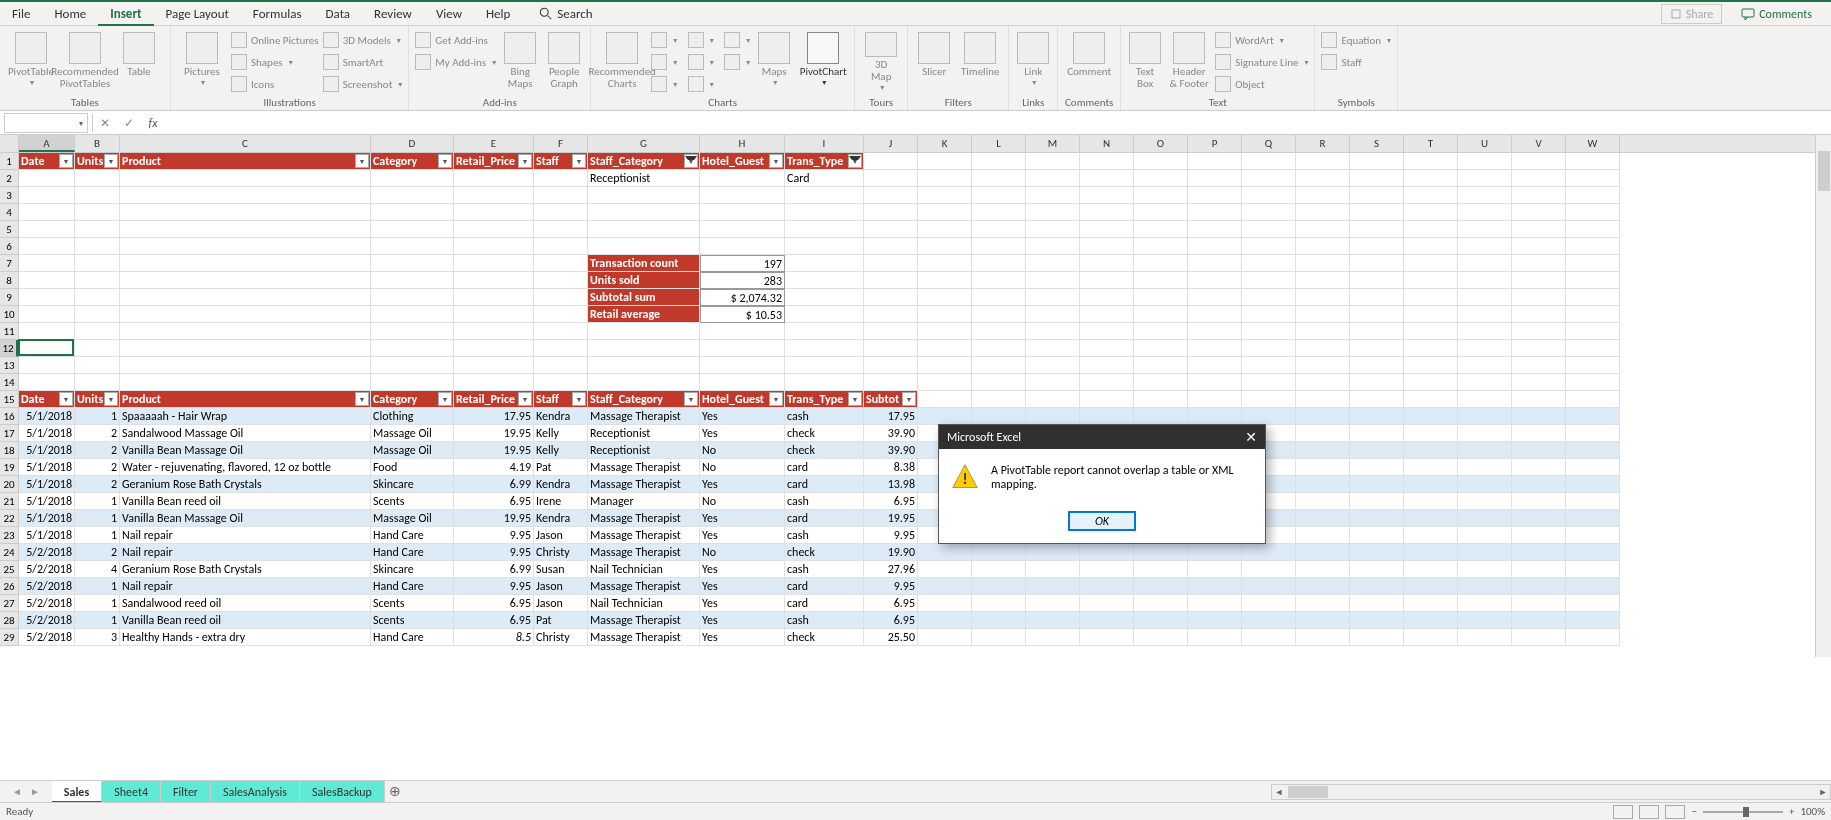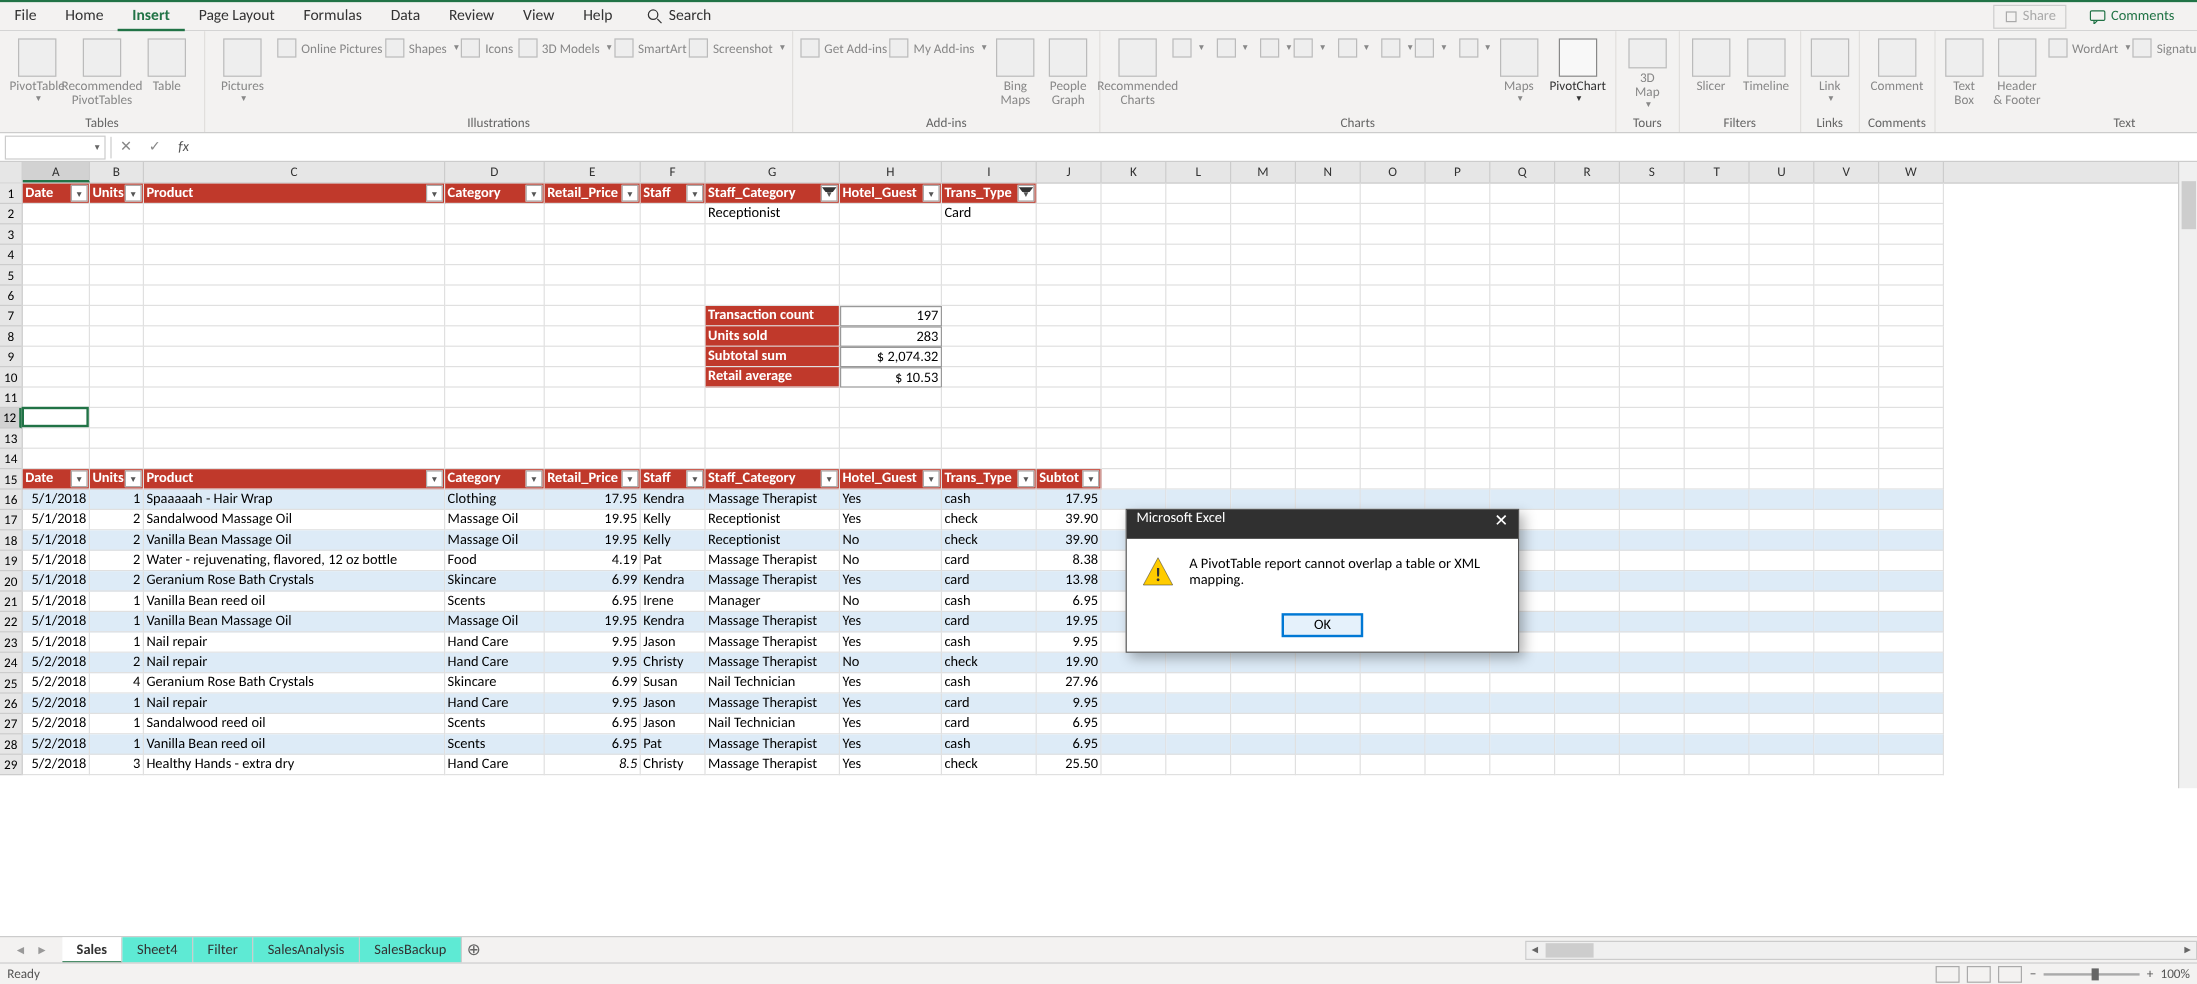--- a/index.html
+++ b/index.html
@@ -19,21 +19,21 @@
   .share-btn { border: 1px solid #ccc; color: #aaa; }
   .comments-btn { color: #217346; }
 
   
   .ribbon { height: 85px; background: #f3f2f1; display: flex; border-bottom: 1px solid #ccc; }
   .ribbon-group { display: flex; flex-direction: column; align-items: center; border-right: 1px solid #e1dfdd; padding: 2px 4px 0 4px; }
   .ribbon-group-body { display: flex; align-items: flex-start; flex: 1; }
   .ribbon-group-label { font-size: 11px; color: #666; height: 14px; white-space: nowrap; }
   .big-btn { display: flex; flex-direction: column; align-items: center; justify-content: flex-start; width: 54px; height: 66px; padding: 2px; font-size: 11px; color: #888; text-align: center; line-height: 1.1; }
   .big-btn .icon-box { width: 32px; height: 32px; margin: 2px 0; border: 1px solid #bbb; background: #eee; }
-  .small-btn-col { display: flex; flex-direction: row; font-size: 11px; color: #888; gap: 2px; padding: 2px; }
+  .small-btn-col { display: flex; flex-direction: column; font-size: 11px; color: #888; gap: 2px; padding: 2px; }
   .small-btn { display: flex; align-items: center; gap: 4px; height: 20px; white-space: nowrap; }
   .small-icon { width: 16px; height: 16px; display: inline-block; border: 1px solid #bbb; background: #eee; }
   .drop-arrow { font-size: 8px; margin-left: 2px; }
   .active-ribbon { color: #333; }
   .active-ribbon .icon-box { border-color: #888; background: #f8f8f8; }
 
   
   .formula-bar-row { height: 24px; display: flex; align-items: center; border-bottom: 1px solid #ccc; font-size: 12px; }
   .name-box { width: 84px; height: 20px; border: 1px solid #ccc; margin: 0 4px; display: flex; align-items: center; padding: 0 4px; background: #fff; }
   .name-box-drop { font-size: 8px; color: #666; }
@@ -81,26 +81,26 @@
   
   
   .status-bar { position: absolute; bottom: 0; left: 0; right: 0; height: 18px; background: #f3f2f1; border-top: 1px solid #ccc; display: flex; align-items: center; font-size: 11px; padding: 0 6px; color: #555; }
   .status-right { margin-left: auto; display: flex; align-items: center; gap: 6px; }
   .view-btn { width: 20px; height: 14px; border: 1px solid #aaa; display: inline-block; }
   .zoom-slider { width: 80px; height: 2px; background: #aaa; position: relative; display: inline-block; }
   .zoom-slider .knob { width: 6px; height: 10px; background: #666; position: absolute; left: 50%; top: -4px; }
 
   
   .dialog { position: absolute; left: 938px; top: 424px; width: 328px; background: #fff; border: 1px solid #555; box-shadow: 4px 4px 10px rgba(0,0,0,0.3); z-index: 100; font-size: 12px; }
-  .dialog-title { height: 24px; background: #303030; color: #fff; display: flex; padding: 0 8px; font-size: 12px; }
+  .dialog-title { height: 24px; background: #303030; color: #fff; display: flex; align-items: center; padding: 0 8px; font-size: 12px; }
   .dialog-close { margin-left: auto; cursor: pointer; font-size: 14px; }
   .dialog-body { display: flex; align-items: center; padding: 14px 12px; gap: 12px; }
   .warn-icon { width: 28px; height: 28px; flex-shrink: 0; }
   .dialog-footer { display: flex; justify-content: center; padding: 6px 0 12px; }
-  .dialog-btn { width: 68px; height: 20px; border: 2px solid #0078d4; background: #e5f1fb; font-size: 12px; cursor: pointer; }
+  .dialog-btn { width: 68px; height: 20px; border: 2px solid #0078d4; background: #e5f1fb; font-size: 12px; cursor: pointer; font-style: italic; }
   
   
   .vscroll { position: absolute; right: 0; top: 0; bottom: 0; width: 16px; background: #f0f0f0; border-left: 1px solid #ccc; }
   .vscroll .thumb-v { width: 12px; height: 40px; background: #cdcdcd; margin: 16px auto 0; }
 </style>
 </head>
 <body>
 
 <div class="top-bar"></div>
 

